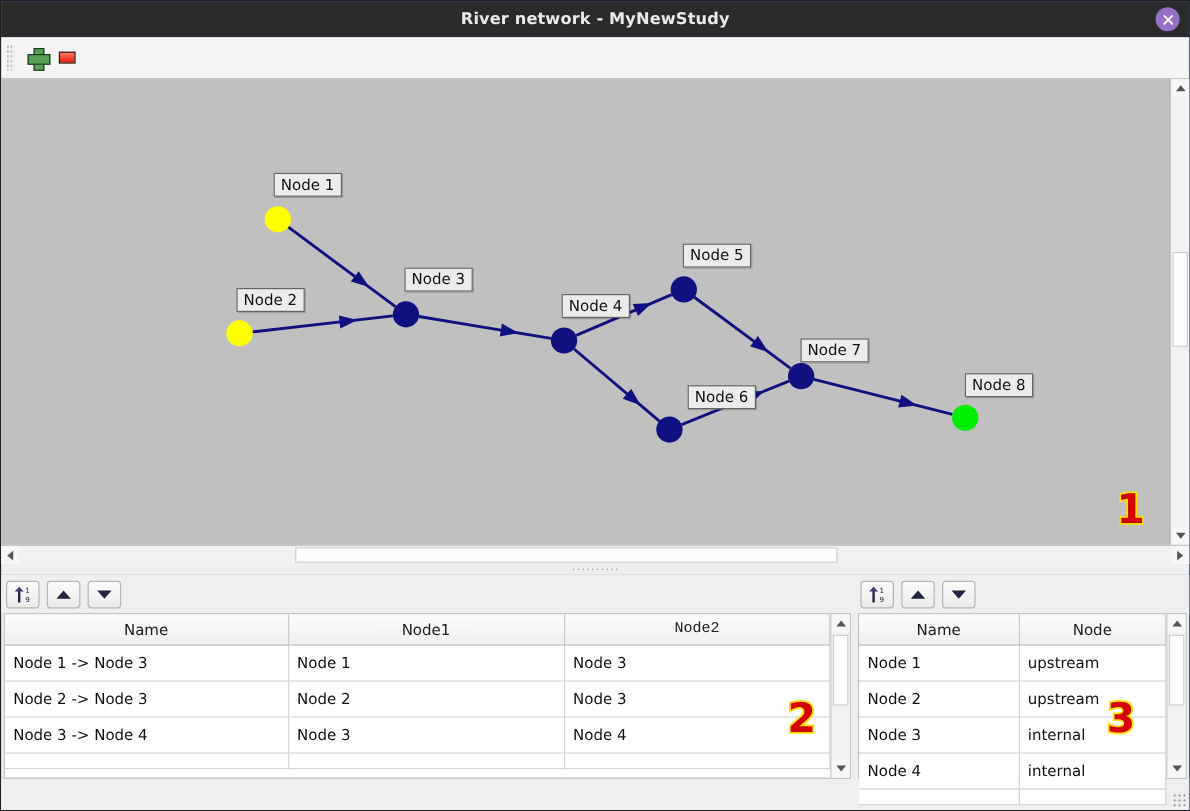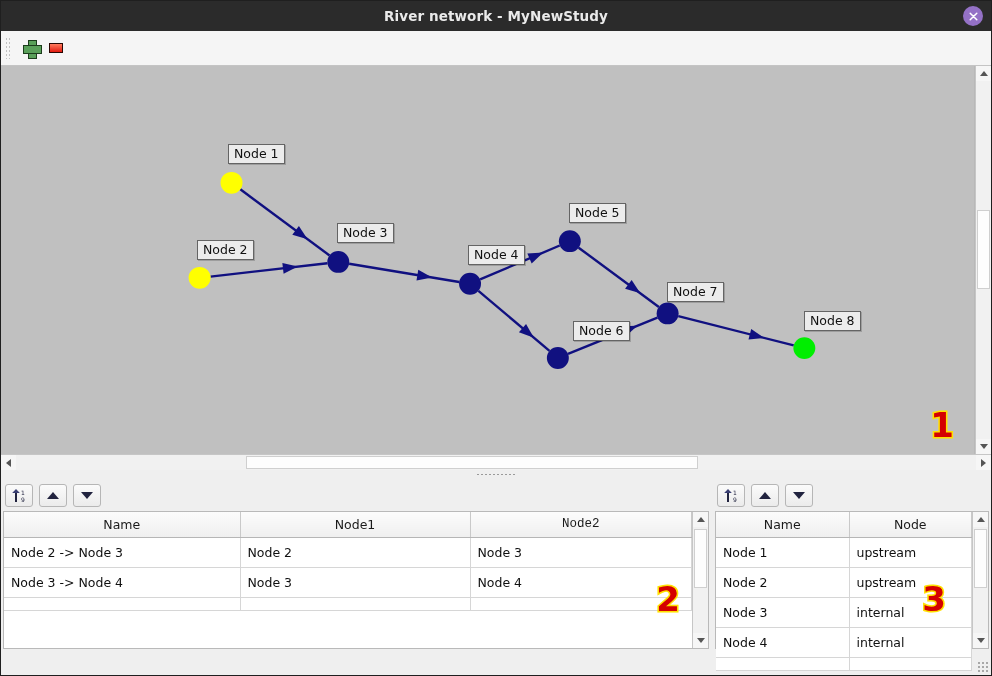--- a/index.html
+++ b/index.html
@@ -380,20 +380,25 @@
           <table class="grid" id="links-table">
             <thead>
                 <tr id="links-head">
                   <th style="width: 236px;">Name</th>
                   <th style="width: 230px;">Node1</th>
                   <th style="width: auto; font-family: Liberation Mono, monospace;">Node2</th>
                 </tr>
               </thead>
             <tbody id="links-body">
                 <tr>
+                  <td>Node 1 -&gt; Node 3</td>
+                  <td>Node 1</td>
+                  <td>Node 3</td>
+                </tr>
+                <tr>
                   <td>Node 2 -&gt; Node 3</td>
                   <td>Node 2</td>
                   <td>Node 3</td>
                 </tr>
                 <tr>
                   <td>Node 3 -&gt; Node 4</td>
                   <td>Node 3</td>
                   <td>Node 4</td>
                 </tr>
                 <tr class="filler">

